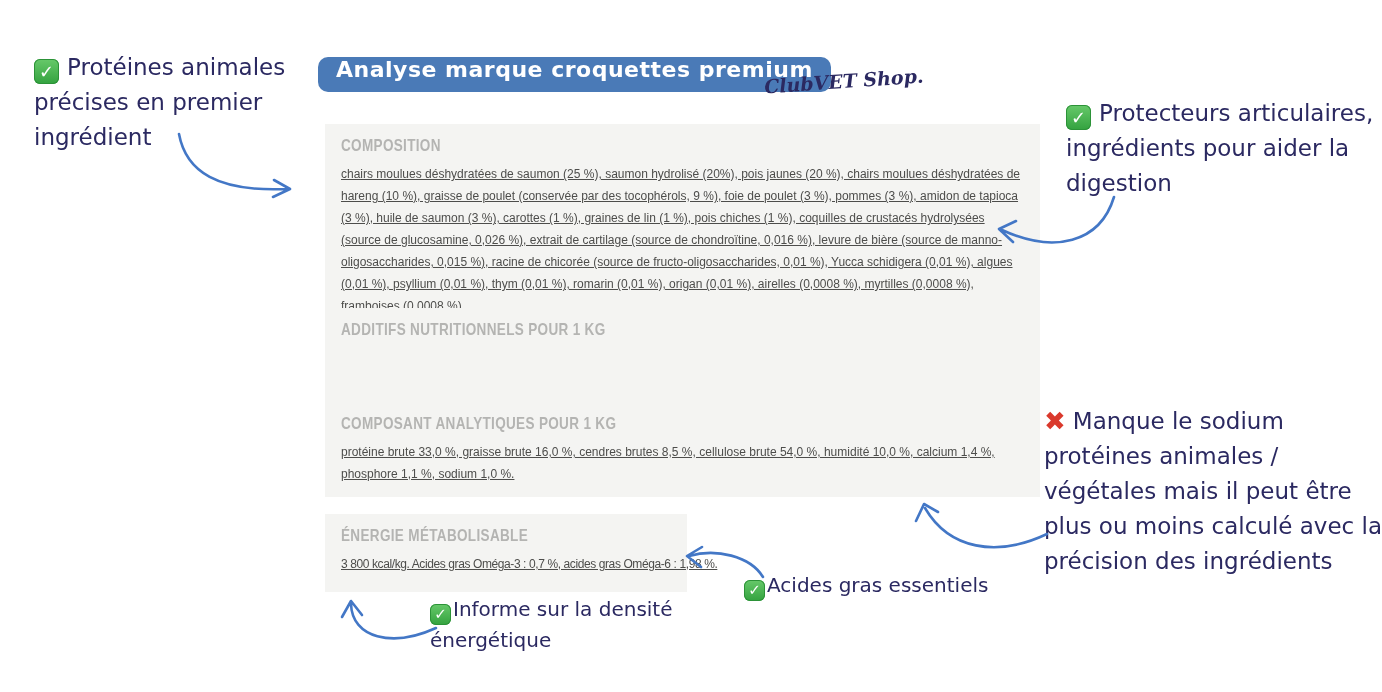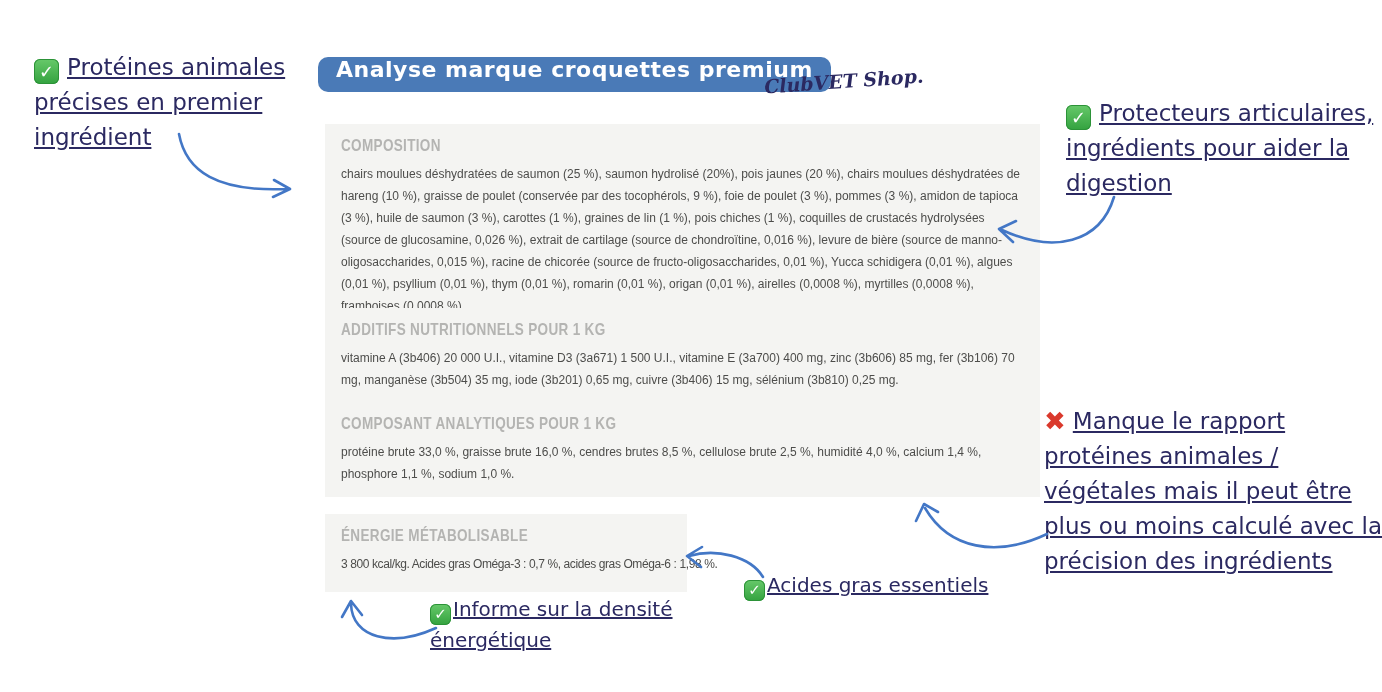--- a/index.html
+++ b/index.html
@@ -23,31 +23,31 @@
   .box{
     position:absolute;left:325px;width:715px;background:#f4f4f2;
     padding:12px 16px 12px 16px;box-sizing:border-box;
   }
   .box-heading{
     display:inline-block;font-weight:bold;font-size:16.5px;color:#b4b4b2;
     letter-spacing:0.4px;transform:scaleX(0.82);transform-origin:left center;
     white-space:nowrap;margin:0 0 8px 0;
   }
   .box-body{
-    font-size:12px;line-height:22px;color:#4d4d4b;letter-spacing:0;
+    font-size:12px;line-height:22px;color:#4d4d4b;letter-spacing:0;text-decoration:underline;
   }
   #box-composition{top:124px;}
   #box-additifs{top:308px;min-height:110px;}
   #box-composant{top:402px;min-height:94px;}
   #box-energie{top:514px;width:362px;min-height:78px;}
   #box-energie .box-body{white-space:nowrap;letter-spacing:-0.4px;}
   
   .note{
     position:absolute;color:#2b2961;font-family:"DejaVu Sans",sans-serif;
-    font-weight:500;font-size:23px;line-height:35px;text-decoration:underline;
+    font-weight:500;font-size:23px;line-height:35px;
   }
   .note.small{font-size:20px;line-height:30px;}
   #note-proteines{left:34px;top:50px;width:292px;}
   #note-protecteurs{left:1066px;top:96px;width:322px;}
   #note-rapport{left:1044px;top:404px;width:342px;}
   #note-densite{left:430px;top:594px;width:270px;}
   #note-acides{left:744px;top:570px;width:320px;}
   
   .check{
     display:inline-flex;align-items:center;justify-content:center;
@@ -76,43 +76,42 @@
   </div>
   <div class="brand">ClubVET Shop.</div>
 
   <div class="box" id="box-composition">
     <div class="box-heading">COMPOSITION</div>
     <div class="box-body">chairs moulues déshydratées de saumon (25 %), saumon hydrolisé (20%), pois jaunes (20 %), chairs moulues déshydratées de hareng (10 %), graisse de poulet (conservée par des tocophérols, 9 %), foie de poulet (3 %), pommes (3 %), amidon de tapioca  (3 %), huile de saumon (3 %), carottes (1 %), graines de lin (1 %), pois chiches (1 %), coquilles de crustacés hydrolysées (source de glucosamine, 0,026 %), extrait de cartilage (source de chondroïtine, 0,016 %), levure de bière (source de manno-oligosaccharides, 0,015 %), racine de chicorée (source de fructo-oligosaccharides, 0,01 %), Yucca schidigera (0,01 %), algues (0,01 %), psyllium (0,01 %), thym (0,01 %), romarin (0,01 %), origan (0,01 %), airelles (0,0008 %), myrtilles (0,0008 %), framboises (0,0008 %).</div>
   </div>
 
   <div class="box" id="box-additifs">
     <div class="box-heading">ADDITIFS NUTRITIONNELS POUR 1 KG</div>
-    <div class="box-body">vitamine A (3b406) 20 000 U.I., vitamine D3 (3a671) 1 500 U.I., vitamine E (3a700) 400 mg, zinc (3b606) 85 mg, fer (3b106) 70 mg, manganèse (3b504) 35 mg, iode (3b201) 0,65 mg, cuivre (3b406) 15 mg, sélénium (3b810) 0,25 mg.</div>
   </div>
 
   <div class="box" id="box-composant">
     <div class="box-heading">COMPOSANT ANALYTIQUES POUR 1 KG</div>
-    <div class="box-body">protéine brute 33,0 %, graisse brute 16,0 %, cendres brutes 8,5 %, cellulose brute 2,5 %, humidité 4,0 %, calcium 1,4 %, phosphore 1,1 %, sodium 1,0 %.</div>
+    <div class="box-body">protéine brute 33,0 %, graisse brute 16,0 %, cendres brutes 8,5 %, cellulose brute 54,0 %, humidité 10,0 %, calcium 1,4 %, phosphore 1,1 %, sodium 1,0 %.</div>
   </div>
 
   <div class="box" id="box-energie">
     <div class="box-heading">ÉNERGIE MÉTABOLISABLE</div>
     <div class="box-body">3 800 kcal/kg. Acides gras Oméga-3 : 0,7 %, acides gras Oméga-6 : 1,98 %.</div>
   </div>
 
   <div class="note" id="note-proteines">
     <span class="check">✓</span><span>Protéines animales précises en premier ingrédient</span>
   </div>
 
   <div class="note" id="note-protecteurs">
     <span class="check">✓</span><span>Protecteurs articulaires, ingrédients pour aider la digestion</span>
   </div>
 
   <div class="note" id="note-rapport">
-    <span class="cross">✖</span><span>Manque le rapport protéines animales / végétales mais il peut être plus ou moins calculé avec la précision des ingrédients</span>
+    <span class="cross">✖</span><span>Manque le sodium protéines animales / végétales mais il peut être plus ou moins calculé avec la précision des ingrédients</span>
   </div>
 
   <div class="note small" id="note-densite">
     <span class="check">✓</span><span>Informe sur la densité énergétique</span>
   </div>
 
   <div class="note small" id="note-acides">
     <span class="check">✓</span><span>Acides gras essentiels</span>
   </div>
 

